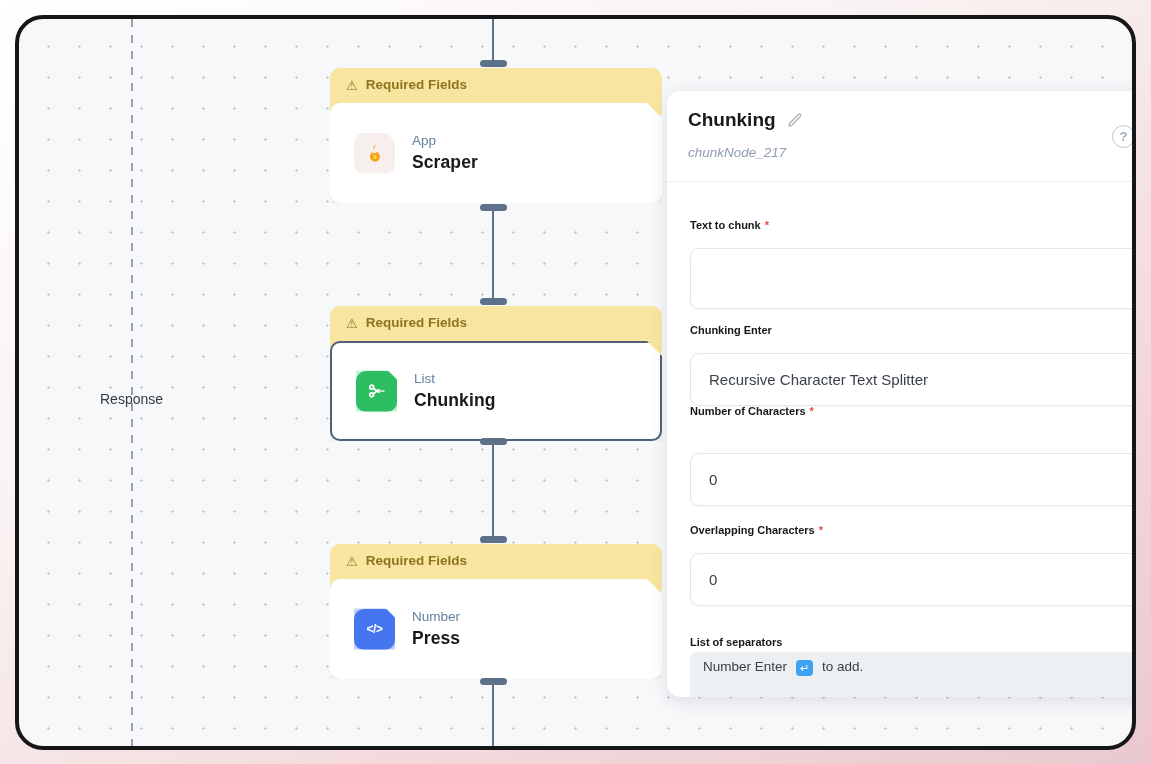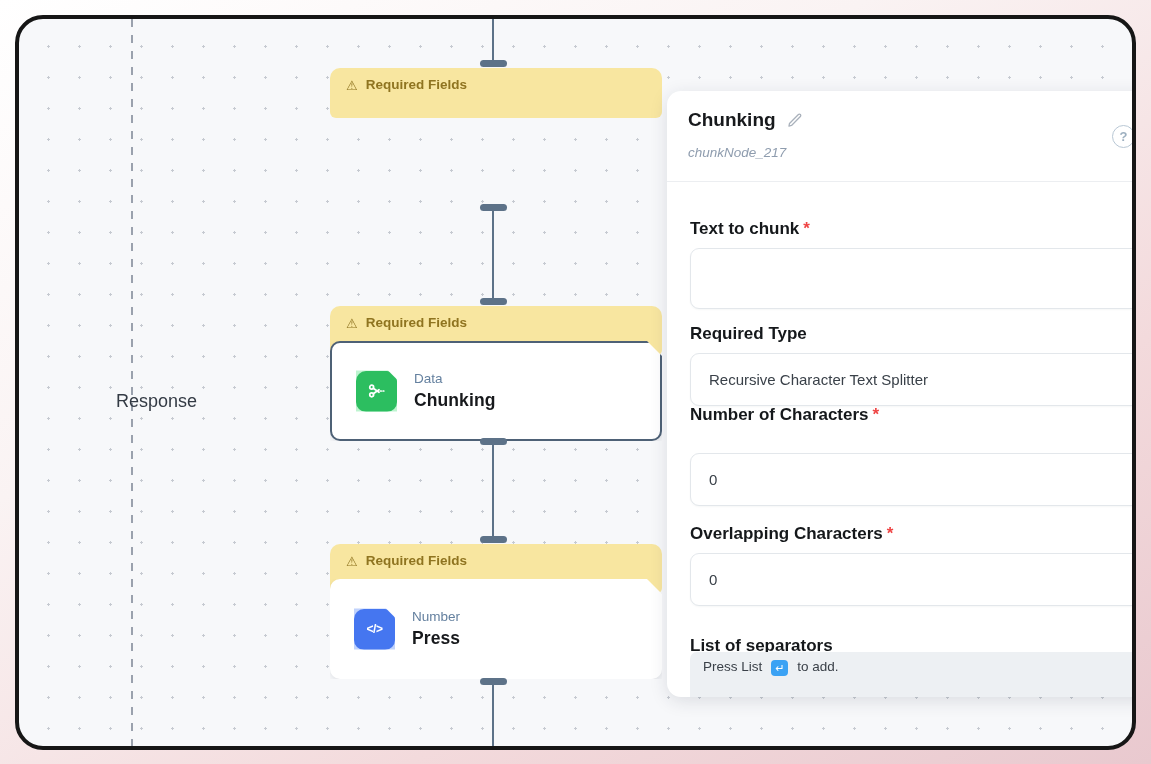--- a/index.html
+++ b/index.html
@@ -18,21 +18,21 @@
   .canvas {
     position:absolute; inset:0;
     background-image:radial-gradient(#c6cad1 1.1px, transparent 1.4px);
     background-size:31px 31px; background-position:14px 12px;
   }
   .dashed-line {
     position:absolute; left:112px; top:0; width:2px; height:100%;
     background:repeating-linear-gradient(#9aa1ad 0 8px, transparent 8px 16px);
   }
   .response-label {
-    position:absolute; left:94px; top:372px; font-size:18px; color:#333a44;
+    position:absolute; left:78px; top:372px; font-size:14px; color:#333a44;
     background:transparent; padding:0 3px; z-index:2;
   }
   .edge { position:absolute; left:473px; width:2.4px; background:#5d7288; z-index:1; }
   .handle {
     position:absolute; left:461px; width:27px; height:7px; border-radius:4px;
     background:#5d7288; z-index:3;
   }
   
   .node { position:absolute; left:311px; width:332px; z-index:2; }
   .node-banner {
@@ -68,21 +68,21 @@
   .p-title-row { position:absolute; left:21px; top:18px; display:flex; align-items:center; gap:10px; }
   .p-title { font-size:19px; font-weight:bold; color:#17191c; }
   .pencil-btn { cursor:pointer; display:flex; }
   .p-id { position:absolute; left:21px; top:54px; font-size:13.5px; color:#8e9cae;font-style:italic; }
   .help-circle {
     position:absolute; left:445px; top:34px; width:23px; height:23px; border-radius:50%;
     border:1.6px solid #b8c7d4; color:#9db0c0; font-size:13px; font-weight:bold;
     display:flex; align-items:center; justify-content:center; cursor:pointer;
   }
   .p-divider { position:absolute; left:0; top:90px; width:100%; height:1px; background:#eceef1; }
-  .f-label { position:absolute; left:23px; font-size:17px; font-weight:bold; color:#15181b; }
+  .f-label { position:absolute; left:23px; font-size:11px; font-weight:bold; color:#15181b; }
   .req { color:#ef4444; margin-left:4px; font-weight:bold; }
   .f-box {
     position:absolute; left:23px; width:490px; background:#fff;
     border:1px solid #e3e7eb; border-radius:9px; box-shadow:0 1px 2px rgba(30,40,60,.04);
     font-size:15px; color:#3a4149; display:flex; align-items:center; padding:0 18px;
   }
   .lbl-1 { top:128px; } .box-1 { top:157px; height:61px; }
   .lbl-2 { top:233px; } .box-2 { top:262px; height:53px; }
   .lbl-3 { top:314px; } .box-3 { top:362px; height:53px; }
   .lbl-4 { top:433px; } .box-4 { top:462px; height:53px; }
@@ -117,41 +117,53 @@
     <div class="handle" style="top:185px"></div>
     <div class="handle" style="top:279px"></div>
     <div class="handle" style="top:419px"></div>
     <div class="handle" style="top:517px"></div>
     <div class="handle" style="top:659px"></div>
 
     <div class="node" style="top:49px">
       <div class="node-banner">
         <span class="warn-glyph">⚠</span>
         <span>Required Fields</span>
+      </div>
+      <div class="node-card">
+        <div class="tile tile-flame">
+          <svg width="22" height="22" viewBox="0 0 24 24">
+            <path d="M12 2.5c1.2 3.2-2.2 5-2.2 7.6a2.2 2.2 0 0 0 4.3.5C15.8 12 17.4 13.6 17.4 16.2a5.4 5.4 0 0 1-10.8 0c0-2.2.9-3.8 2.2-5.4.3 2.1 1.6 2.8 1.6 2.8C9.3 9.9 9.6 5.8 12 2.5z" fill="#f6a21c"></path>
+            <path d="M12 13.5c.9 1 1.9 1.8 1.9 3.1a1.9 1.9 0 0 1-3.8 0c0-1.3 1-2.1 1.9-3.1z" fill="#fbd34d"></path>
+          </svg>
+        </div>
+        <div class="node-text">
+          <div class="node-cat">App</div>
+          <div class="node-name">Scraper</div>
+        </div>
       </div>
     </div>
 
     <div class="node" style="top:287px">
       <div class="node-banner">
         <span class="warn-glyph">⚠</span>
         <span>Required Fields</span>
       </div>
       <div class="node-card selected">
         <div class="tile tile-scissors">
           <svg width="22" height="22" viewBox="0 0 24 24" fill="none" stroke="#ffffff" stroke-width="1.9" stroke-linecap="round">
             <circle cx="6.2" cy="7.8" r="2.1"></circle>
             <circle cx="6.2" cy="16.2" r="2.1"></circle>
             <line x1="7.9" y1="9" x2="14.2" y2="13.4"></line>
             <line x1="7.9" y1="15" x2="14.2" y2="10.6"></line>
             <line x1="15.8" y1="12" x2="16.6" y2="12"></line>
             <line x1="18.6" y1="12" x2="19.4" y2="12"></line>
           </svg>
         </div>
         <div class="node-text">
-          <div class="node-cat">Data</div>
+          <div class="node-cat">List</div>
           <div class="node-name">Chunking</div>
         </div>
       </div>
     </div>
 
     <div class="node" style="top:525px">
       <div class="node-banner">
         <span class="warn-glyph">⚠</span>
         <span>Required Fields</span>
       </div>
@@ -177,36 +189,36 @@
     <div class="p-id">chunkNode_217</div>
     <div class="help-circle">?</div>
     <div class="p-divider"></div>
 
     <div class="f-label lbl-1">
       <span>Text to chunk</span><span class="req">*</span>
     </div>
     <div class="f-box box-1"></div>
 
     <div class="f-label lbl-2">
-      <span>Required Type</span>
+      <span>Chunking Enter</span>
     </div>
     <div class="f-box box-2">Recursive Character Text Splitter</div>
 
     <div class="f-label lbl-3">
       <span>Number of Characters</span><span class="req">*</span>
     </div>
     <div class="f-box box-3">0</div>
 
     <div class="f-label lbl-4">
       <span>Overlapping Characters</span><span class="req">*</span>
     </div>
     <div class="f-box box-4">0</div>
 
     <div class="f-label lbl-5">
       <span>List of separators</span>
     </div>
     <div class="tag-box">
-      <span class="tag-text">Press List</span>
+      <span class="tag-text">Number Enter</span>
       <span class="enter-badge">↵</span>
       <span class="tag-text">to add.</span>
     </div>
   </div>
 </div>
 
 </body></html>

